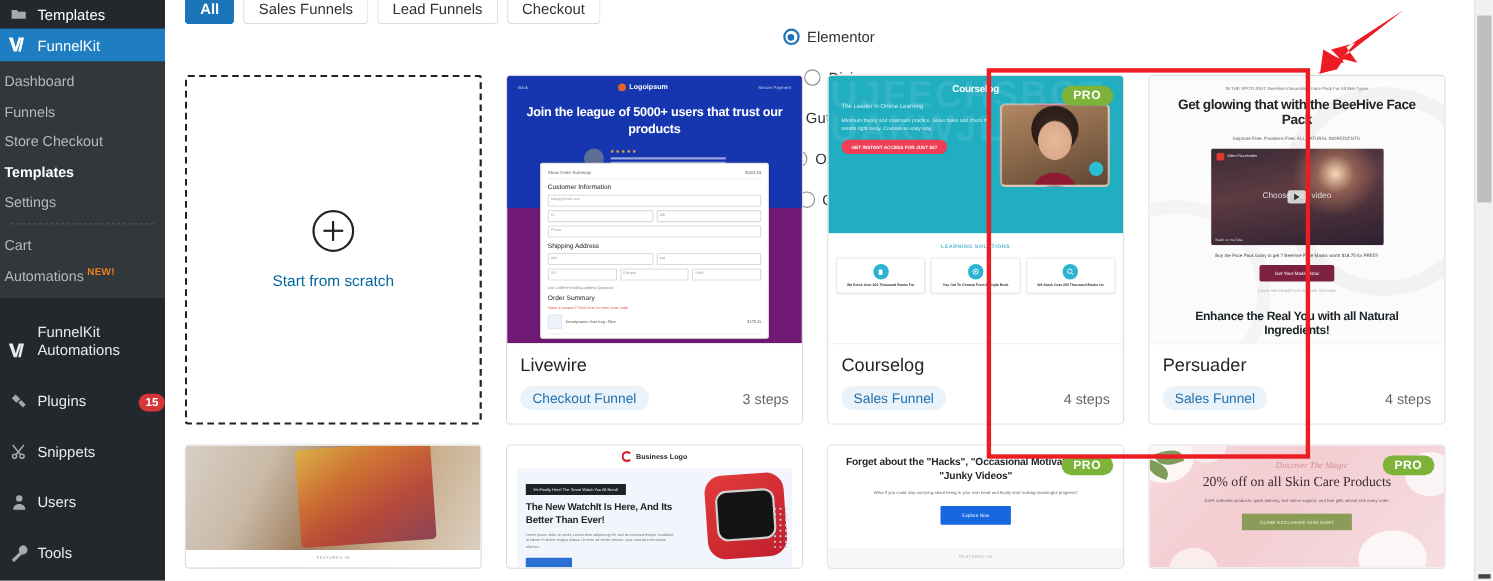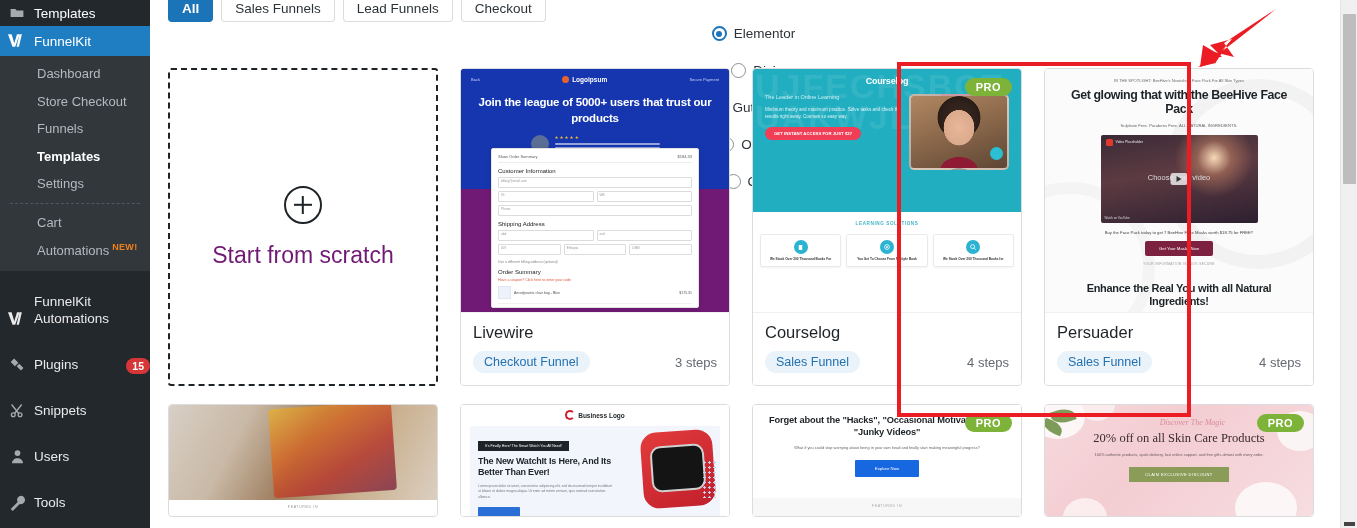--- a/index.html
+++ b/index.html
@@ -33,22 +33,22 @@
     height: 30px; background: #1f7ec1; color: #fff;
     display: flex; align-items: center; gap: 8px; padding-left: 8px;
     font-size: 13.5px; font-weight: 400;
   }
   .fk-logo { width: 18px; height: 16px; flex: 0 0 18px; }
 
   .sb-sub {
     background: #32373c; padding: 4px 0 6px 0;
   }
   .sb-sub a {
-    display: block; padding: 5px 0 5px 21px;
-    color: #b4b9be; text-decoration: none; font-size: 13px; line-height: 1.35; margin-left: 16px;
+    display: block; padding: 5px 0 5px 4px;
+    color: #b4b9be; text-decoration: none; font-size: 13px; line-height: 1.35;
   }
   .sb-sub a.current { color: #fff; font-weight: 700; }
   .sb-divider { border-top: 1px dashed #50575e; margin: 5px 10px 5px 10px; }
   .badge-new { color: #f0801a; font-size: 9px; font-weight: 700; vertical-align: super; margin-left: 3px; letter-spacing: .3px;}
 
   .sb-item {
     display: flex; align-items: flex-end; gap: 8px;
     padding: 22px 0 6px 8px; color: #eaeaea; font-size: 13.5px; line-height: 1.28;
     min-height: 28px;
   }
@@ -98,21 +98,21 @@
   }
   .plus-circle {
     width: 38px; height: 38px; border: 2.4px solid #1d2327; border-radius: 50%;
     position: relative;
   }
   .plus-circle::before, .plus-circle::after {
     content: ""; position: absolute; background: #1d2327;
   }
   .plus-circle::before { left: 50%; top: 8px; bottom: 8px; width: 2.4px; transform: translateX(-50%); }
   .plus-circle::after { top: 50%; left: 8px; right: 8px; height: 2.4px; transform: translateY(-50%); }
-  .scratch-label { font-size: 23px; color: #701a75; }
+  .scratch-label { font-size: 14px; color: #0369a1; }
 
   .card {
     border: 1px solid #dcdcde; border-radius: 4px; background: #fff;
     overflow: hidden; display: flex; flex-direction: column; position: relative;
     cursor: pointer;
   }
   .card.h318 { height: 318px; }
   .thumb { flex: 1; overflow: hidden; position: relative; background: #fff; }
   .card-foot { padding: 10px 12px 12px 12px; background: #fff; border-top: 1px solid #f0f0f1; }
   .card-title { font-size: 16.5px; color: #1d2327; margin-bottom: 9px; }
@@ -323,22 +323,22 @@
         <svg width="18" height="15" viewBox="0 0 20 16" fill="#fff">
             <path d="M0 1h4l3 10 3-10h3l-5 14H5z"></path>
             <rect x="13" y="1" width="2.6" height="14" transform="skewX(-13)"></rect>
           </svg>
       </span>
       <span>FunnelKit</span>
     </div>
 
     <div class="sb-sub">
       <a href="#">Dashboard</a>
+      <a href="#">Funnels</a>
       <a href="#">Store Checkout</a>
-      <a href="#">Funnels</a>
       <a href="#" class="current">Templates</a>
       <a href="#">Settings</a>
       <div class="sb-divider"></div>
       <a href="#">Cart</a>
       <a href="#">
         <span>Automations</span><span class="badge-new">NEW!</span>
       </a>
     </div>
 
     <div class="sb-item">

